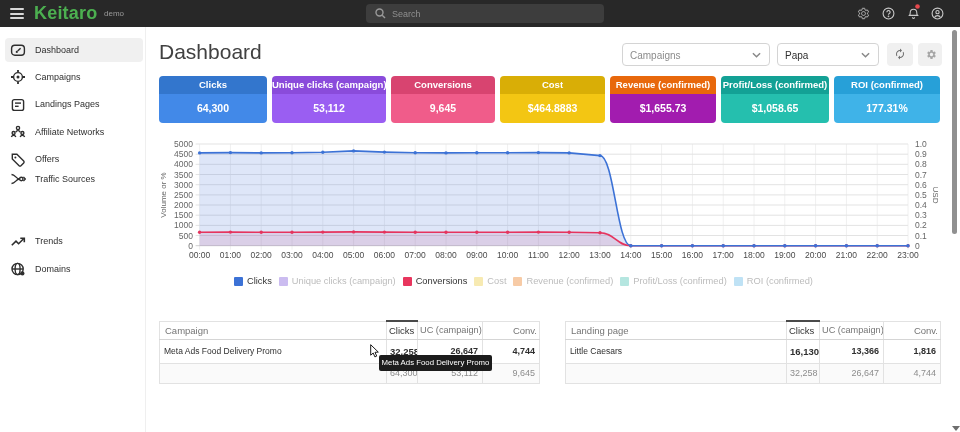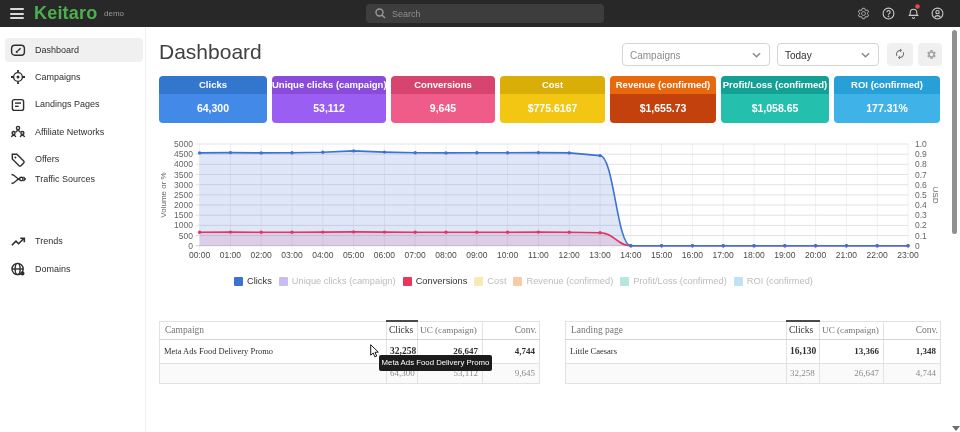--- a/index.html
+++ b/index.html
@@ -41,21 +41,21 @@
 .card .vl { height:29px; line-height:29px; font-size:10.5px; font-weight:bold; }
 
 
 #legend { position:absolute; left:234px; top:276px; display:flex; align-items:center; font-size:9.3px; }
 #legend .sq { width:9px; height:9px; display:inline-block; margin-right:4px; border-radius:1px; }
 #legend .it { display:flex; align-items:center; margin-right:7px; white-space:nowrap; }
 #legend .on { color:#343434; }
 #legend .off { color:#bcbcbc; }
 
 
-.dtable { position:absolute; top:320px; border-collapse:collapse; table-layout:fixed; font-size:8.5px;font-family:Liberation Serif, serif; }
+.dtable { position:absolute; top:320px; border-collapse:collapse; table-layout:fixed; font-size:8.5px; }
 .dtable td { border:1px solid #e2e2e2; height:24px; padding:0 4px; overflow:hidden; white-space:nowrap; }
 .dtable tr.hdr td { height:18px; font-size:9.5px; padding:0 2px; }
 .dtable tr.hdr td { color:#757575; border-bottom:1px solid #d5d5d5; }
 .dtable td.name { color:#2f2f2f; }
 .dtable td.num { text-align:right; font-weight:bold; color:#2f2f2f; font-size:9px; }
 .dtable td.clk { text-align:left; font-weight:bold; color:#2f2f2f; font-size:9.5px; padding-right:0; padding-left:3px; }
 .dtable tr.hdr td.sorted { border-top:2px solid #4a4a4a; color:#333; }
 .dtable tr.ftr td { background:#fafafa; color:#8c8c8c; font-weight:normal; height:20px; font-size:9px; }
 
 
@@ -180,21 +180,21 @@
   </div>
 
   <div id="title">Dashboard</div>
   <div class="select" style="left:622px;width:148px">
       <span style="color:#8c8c8c">Campaigns</span>
     <svg width="9" height="6" viewBox="0 0 10 6">
         <path d="M1 1l4 4 4-4" fill="none" stroke="#888" stroke-width="1.6"></path>
       </svg>
     </div>
   <div class="select" style="left:777px;width:102px">
-      <span style="color:#2f2f2f">Today</span>
+      <span style="color:#2f2f2f">Papa</span>
     <svg width="9" height="6" viewBox="0 0 10 6">
         <path d="M1 1l4 4 4-4" fill="none" stroke="#888" stroke-width="1.6"></path>
       </svg>
     </div>
   <div class="gbtn" style="left:887px;width:26px">
     <svg style="position:absolute;left:7px;top:5px" width="12" height="12" viewBox="0 0 24 24">
         <path d="M12 6v3l4-4-4-4v3c-4.42 0-8 3.58-8 8 0 1.57.46 3.03 1.24 4.26L6.7 14.8c-.45-.83-.7-1.79-.7-2.8 0-3.31 2.69-6 6-6zm6.76 1.74L17.3 9.2c.44.84.7 1.79.7 2.8 0 3.31-2.69 6-6 6v-3l-4 4 4 4v-3c4.42 0 8-3.58 8-8 0-1.57-.46-3.03-1.24-4.26z" fill="#6e6e6e"></path>
       </svg>
   </div>
   <div class="gbtn" style="left:918px;width:24px">
@@ -211,25 +211,25 @@
     <div class="card" style="width:114px">
         <div class="hd" style="background:#8a4bdb">Unique clicks (campaign)</div>
         <div class="vl" style="background:#9a5ef2">53,112</div>
       </div>
     <div class="card" style="width:104px">
         <div class="hd" style="background:#d84470">Conversions</div>
         <div class="vl" style="background:#f05c8a">9,645</div>
       </div>
     <div class="card" style="width:105px">
         <div class="hd" style="background:#d9ae06">Cost</div>
-        <div class="vl" style="background:#f3c613">$775.6167</div>
+        <div class="vl" style="background:#f3c613">$464.8883</div>
       </div>
     <div class="card" style="width:106px">
         <div class="hd" style="background:#e8680c">Revenue (confirmed)</div>
-        <div class="vl" style="background:#c2410c">$1,655.73</div>
+        <div class="vl" style="background:#a21caf">$1,655.73</div>
       </div>
     <div class="card" style="width:108px">
         <div class="hd" style="background:#13a195">Profit/Loss (confirmed)</div>
         <div class="vl" style="background:#25bfae">$1,058.65</div>
       </div>
     <div class="card" style="width:106px">
         <div class="hd" style="background:#27a0d8">ROI (confirmed)</div>
         <div class="vl" style="background:#3fb3e8">177.31%</div>
       </div>
   </div>
@@ -424,21 +424,21 @@
         <tr class="hdr">
           <td style="padding-left:5px">Landing page</td>
           <td class="sorted">Clicks</td>
           <td style="text-align:left;font-size:9.2px;padding:0 1px 0 2px">UC (campaign)</td>
           <td style="text-align:right">Conv.</td>
         </tr>
     <tr>
           <td class="name">Little Caesars</td>
           <td class="clk">16,130</td>
           <td class="num">13,366</td>
-          <td class="num">1,348</td>
+          <td class="num">1,816</td>
         </tr>
     <tr class="ftr">
           <td></td>
           <td class="clk" style="font-weight:normal;color:#8c8c8c">32,258</td>
           <td class="num" style="font-weight:normal;color:#8c8c8c">26,647</td>
           <td class="num" style="font-weight:normal;color:#8c8c8c">4,744</td>
         </tr>
   </tbody>
     </table>
 

